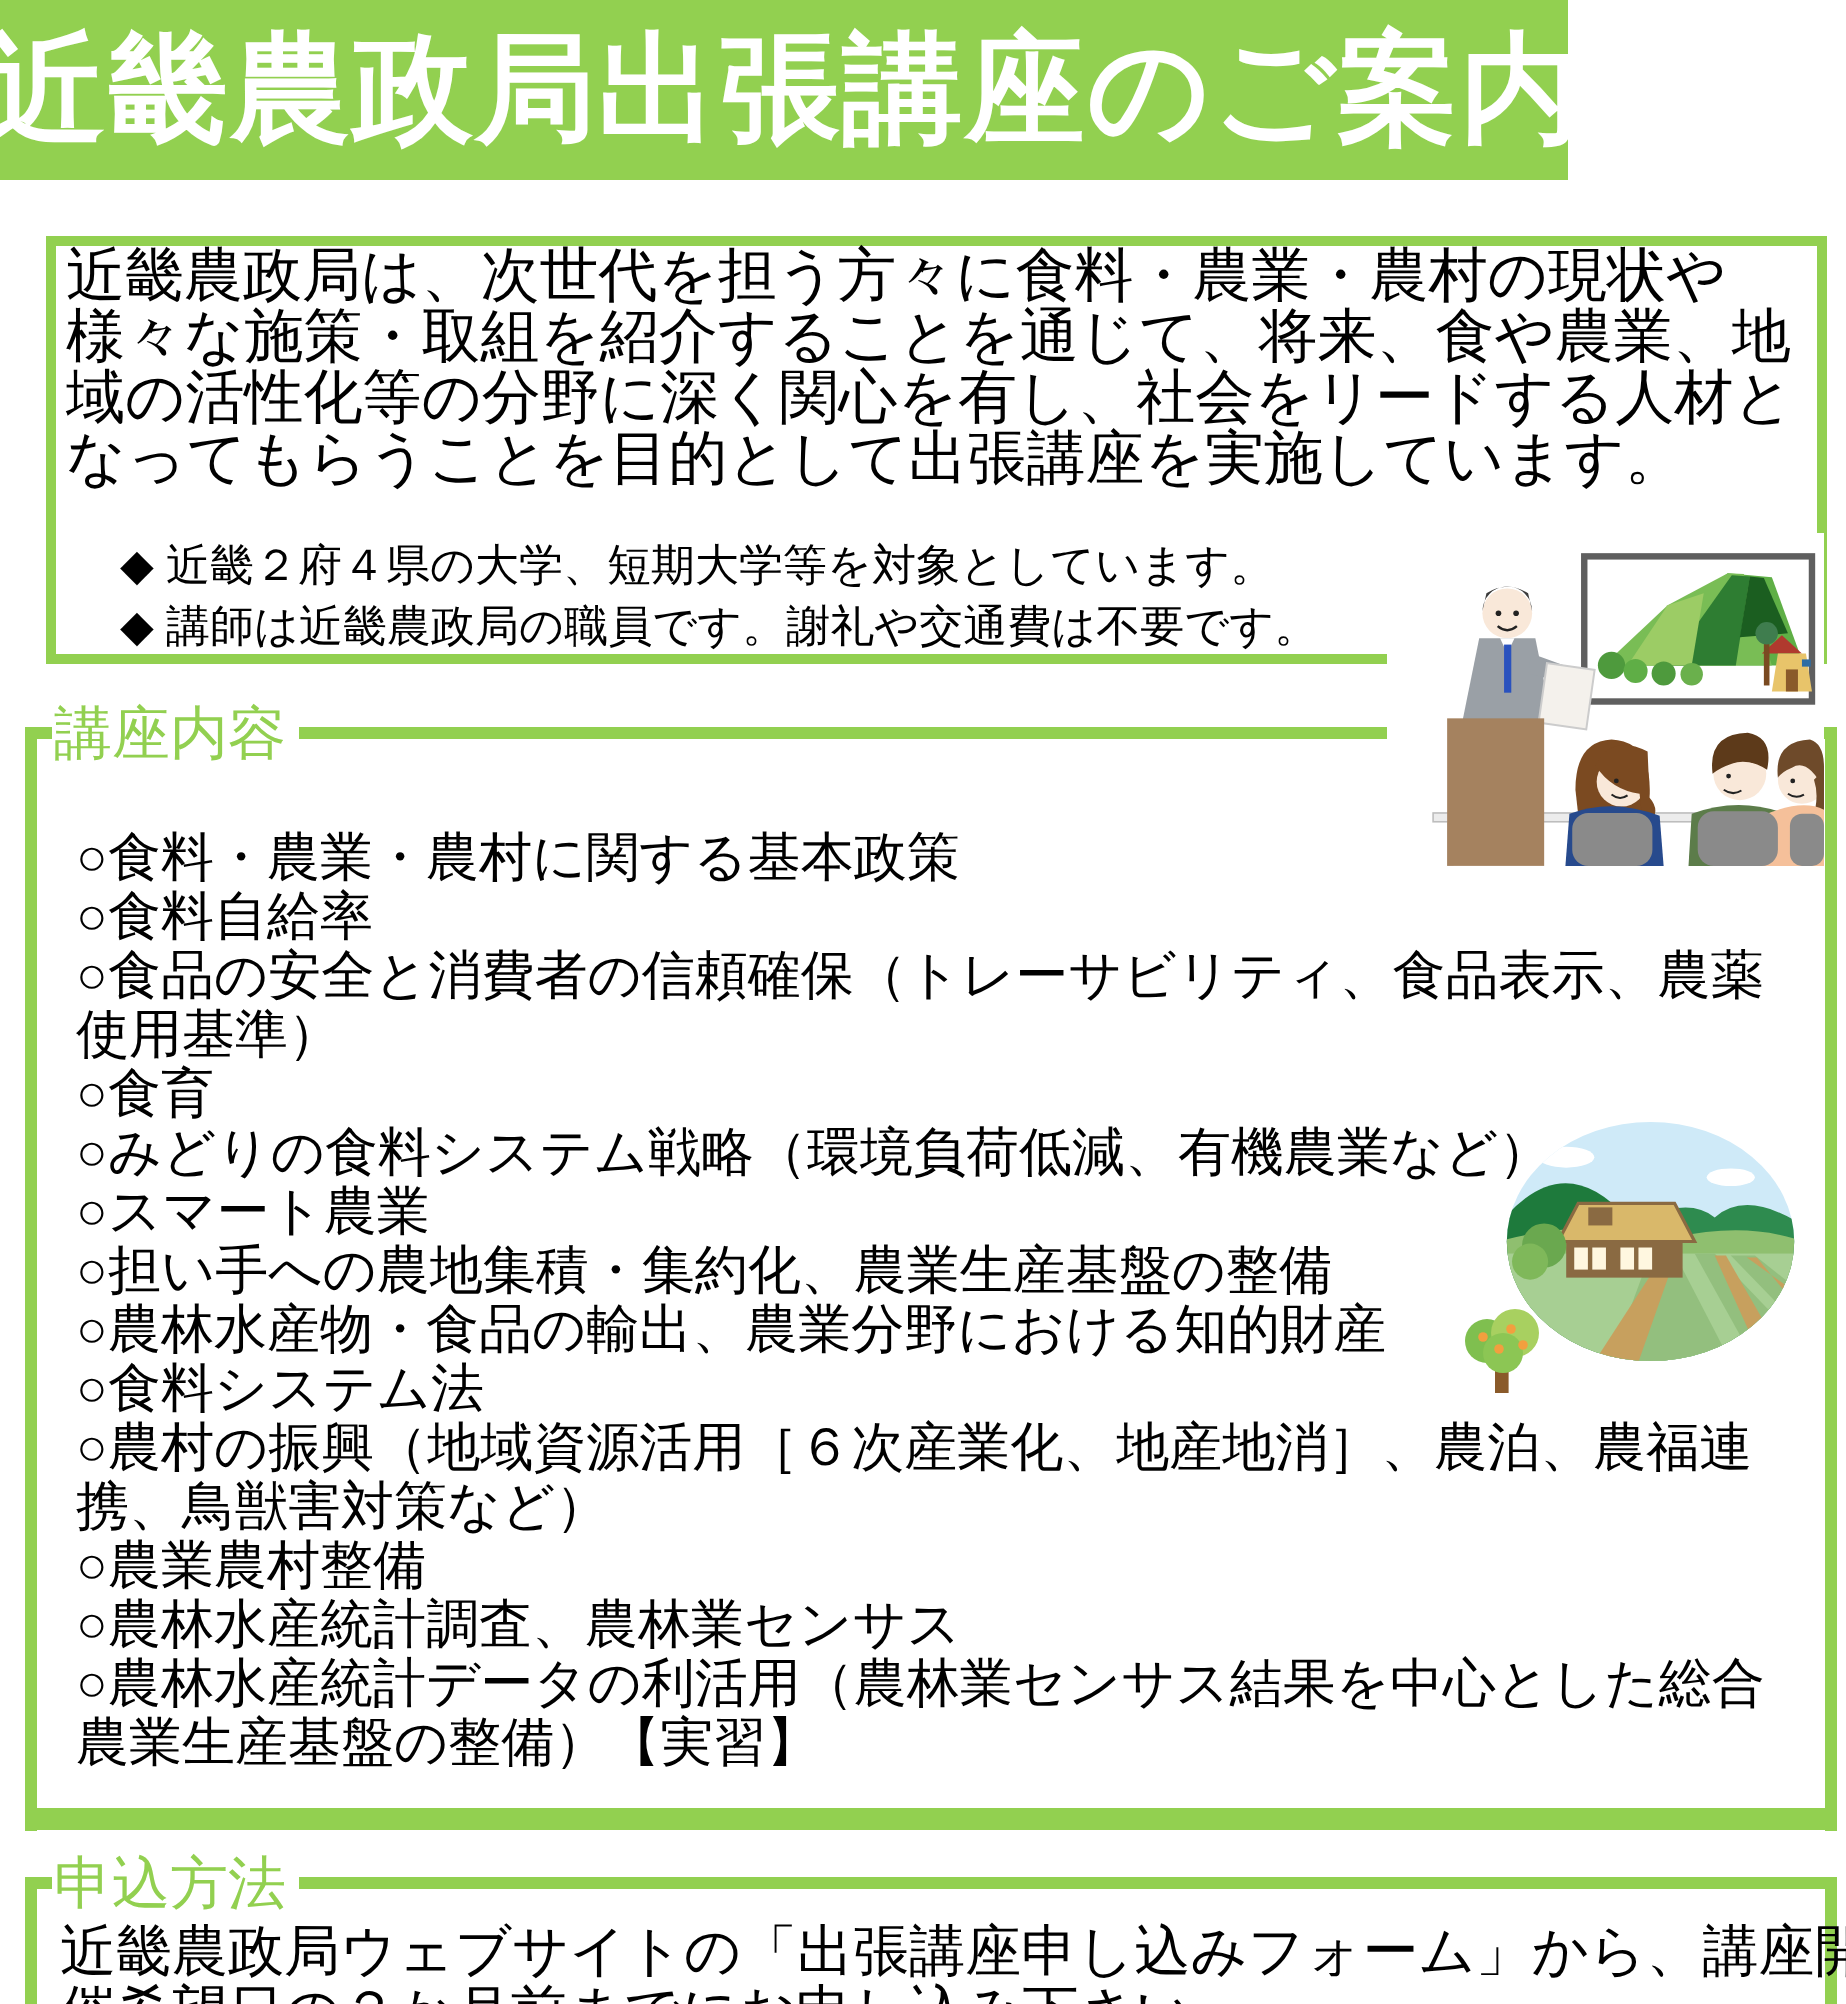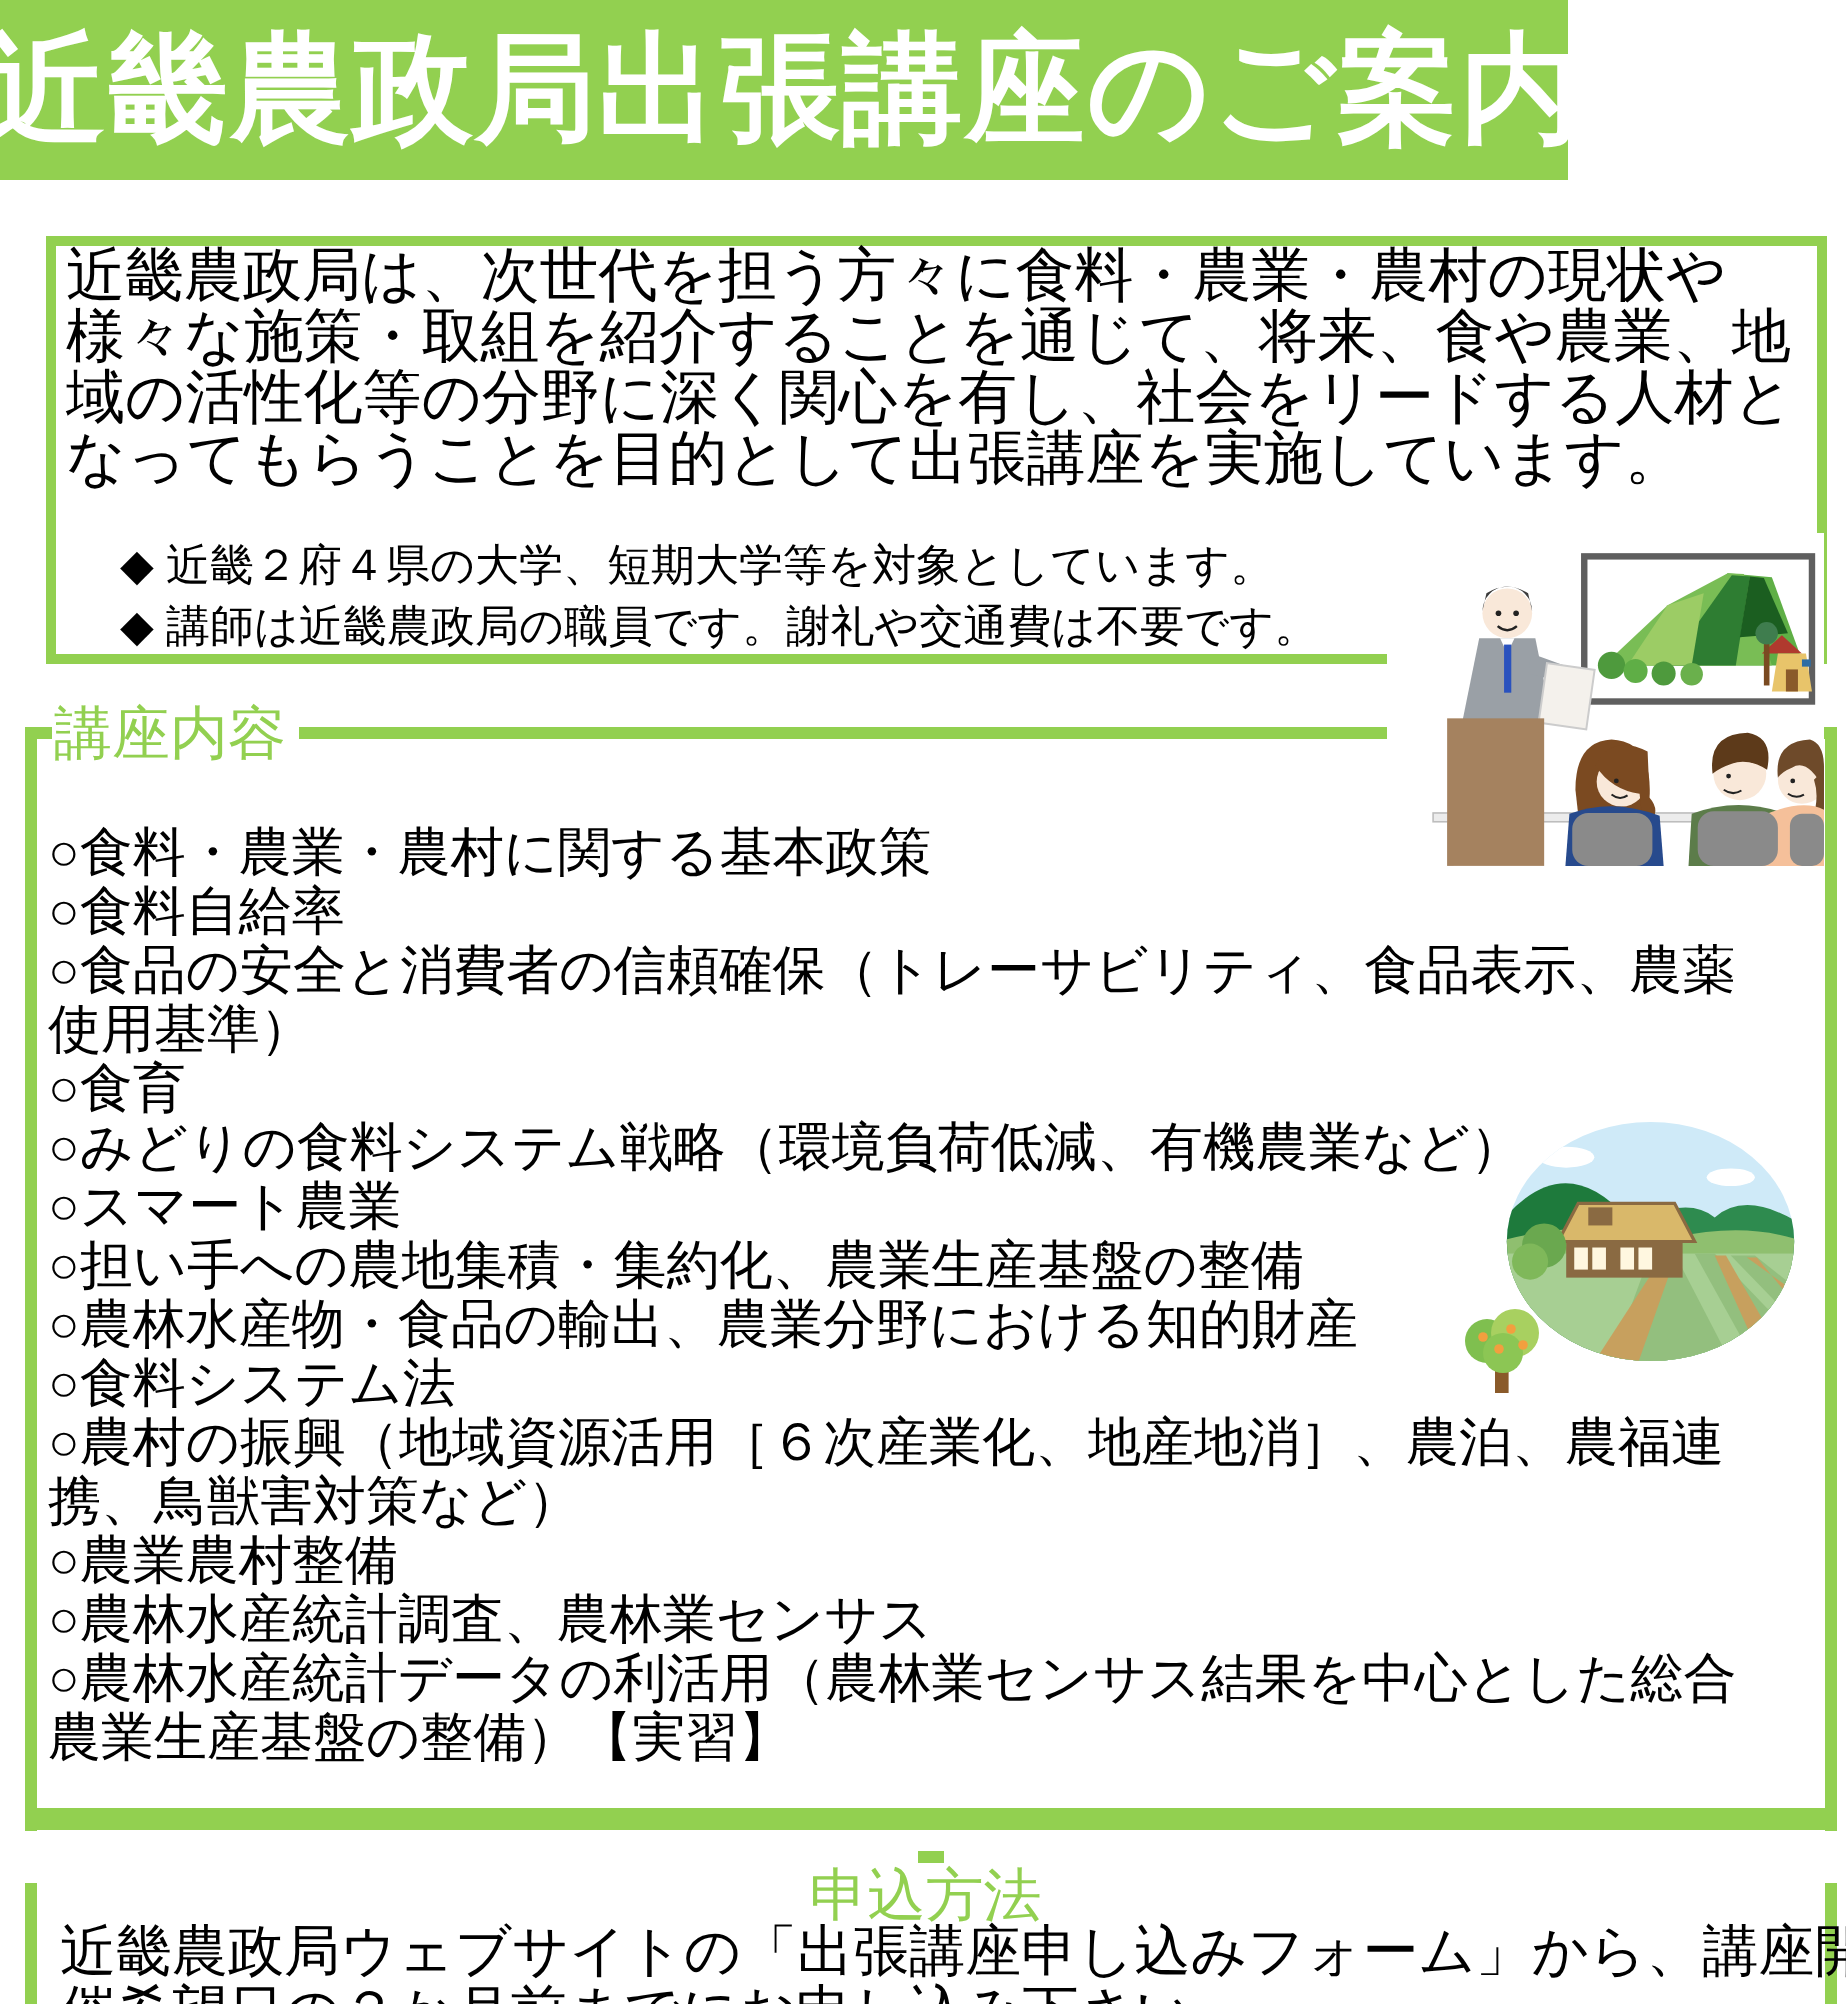--- a/index.html
+++ b/index.html
@@ -19,21 +19,21 @@
   .intro-text .ln{ font-size:59px; line-height:61px; color:#000; white-space:nowrap; }
   .intro-bullets{ left:120px; top:534px; z-index:3; }
   .intro-bullets .ln{ font-size:44px; line-height:61px; color:#000; white-space:nowrap; }
   
   .sec-head{ position:absolute; left:25px; width:1812px; height:64px; display:flex; align-items:center; z-index:2; }
   .sec-head .corner{ width:26.5px; height:12px; background:var(--green); flex:none; }
   .sec-head .sec-title{ color:var(--green); font-weight:400; font-size:58px; line-height:64px;
                         padding:0 13.6px 0 2.4px; flex:none; white-space:nowrap; }
   .sec-head .sec-rule{ flex:1; height:12px; background:var(--green); }
   
-  .kouza-list{ left:48px; top:827px; z-index:3;font-family:Liberation Mono, monospace; }
+  .kouza-list{ left:76px; top:827px; z-index:3; }
   .kouza-list .ln{ font-size:53px; line-height:59px; color:#000; white-space:nowrap; }
   .mou-par{ left:60px; top:1921px; z-index:3; }
   .mou-par .ln{ font-size:56px; line-height:60px; color:#000; white-space:nowrap; }
   .illus{ z-index:4; }
   .illus2{ z-index:2; }
 </style>
 </head>
 <body>
 
 <div id="page">
@@ -202,21 +202,21 @@
       <circle cx="120" cy="120" r="50" fill="#8cc654"></circle>
       <g fill="#f29f3f">
         <circle cx="70" cy="80" r="12"></circle>
           <circle cx="140" cy="60" r="12"></circle>
         <circle cx="110" cy="110" r="12"></circle>
           <circle cx="170" cy="100" r="12"></circle>
       </g>
     </svg>
   </div>
 
-  <div class="sec-head" style="top:1851px;flex-direction:column;">
+  <div class="sec-head" style="top:1851px;">
     <div class="corner"></div>
     <div class="sec-title">申込方法</div>
     <div class="sec-rule"></div>
   </div>
   <div class="bar" style="left:25px;top:1883px;width:12px;height:465px;"></div>
   <div class="bar" style="left:1825px;top:1883px;width:12px;height:465px;"></div>
 
   <div class="abs mou-par">
     <div class="ln">近畿農政局ウェブサイトの「出張講座申し込みフォーム」から、講座開</div>
     <div class="ln">催希望日の２か月前までにお申し込み下さい。</div>

